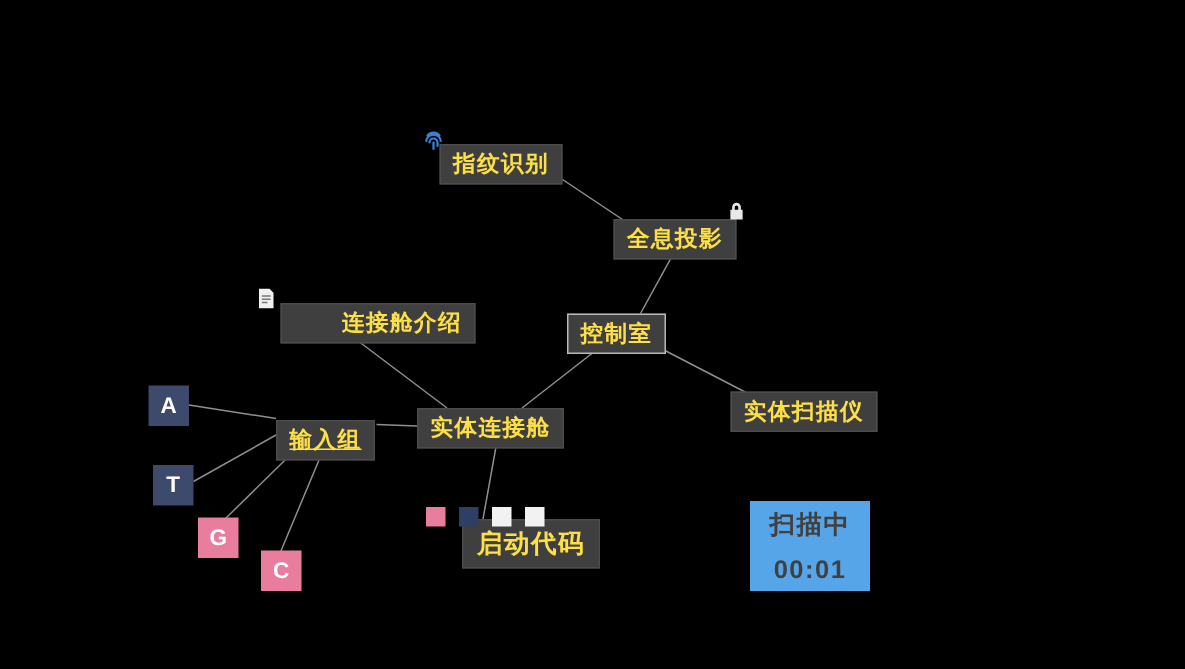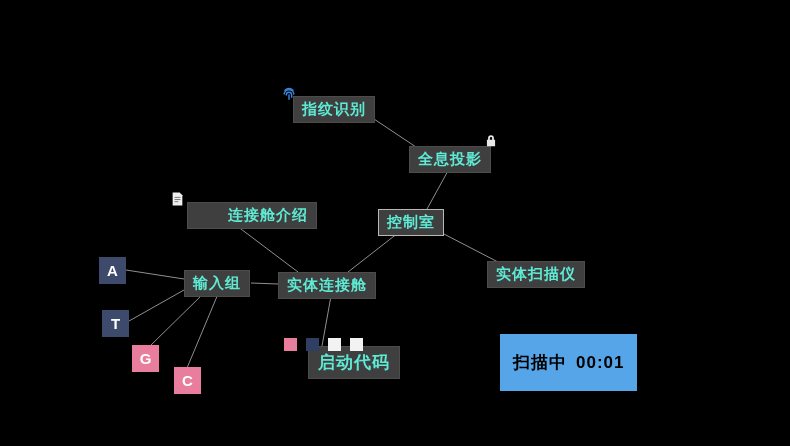--- a/index.html
+++ b/index.html
@@ -3,39 +3,39 @@
 <meta charset="utf-8">
 <style>
   html,body{margin:0;padding:0;background:#000;}
   .stage{
     position:relative;width:790px;height:446px;background:#000;overflow:hidden;
     font-family:"Liberation Sans","DejaVu Sans",sans-serif;
   }
   #edge-layer{position:absolute;left:0;top:0;width:790px;height:446px;}
   .node{position:absolute;box-sizing:border-box;cursor:pointer;}
   .node.box{
-    background:#3f3f3f;color:#5eead4;font-weight:bold;font-size:15px;
+    background:#3f3f3f;color:#fde047;font-weight:bold;font-size:15px;
     padding:3px 8px;border:1px solid #4c4c4c;white-space:nowrap;letter-spacing:1px;
   }
   .node.box.selected{border:1px solid #b8b8b8;text-align:center;}
   .node.box.big{font-size:17px;padding:4px 9px;margin-left:25px;}
   .node.tile{
     width:27px;height:27px;display:flex;align-items:center;justify-content:center;
     color:#fff;font-weight:bold;font-size:15px;
   }
   .node.tile.navy{background:#3e4a6b;}
   .node.tile.pink{background:#e87d9e;}
   .node-icon{position:absolute;line-height:0;}
   .node-icon.fingerprint-icon{left:-13px;top:-11px;}
   .node-icon.lock-icon{right:-8px;top:-13px;}
   .node-icon.document-icon{left:-17px;top:-11px;}
   .timer-badge{
-    position:absolute;left:500px;top:334px;background:#57a5e9;color:#000000;
-    font-weight:bold;font-size:17px;padding:17px 13px;display:flex;gap:9px;
-    align-items:center;white-space:nowrap;letter-spacing:1px;
+    position:absolute;left:500px;top:334px;background:#57a5e9;color:#404040;
+    font-weight:bold;font-size:17px;padding:4px 13px;display:flex;gap:9px;
+    align-items:center;white-space:nowrap;letter-spacing:1px;flex-direction:column;
   }
   #code-slots{position:absolute;left:284px;top:338px;display:flex;gap:9px;}
   .code-slot{width:13px;height:13px;}
 </style>
 </head>
 <body>
 
 <div class="stage">
 
   <svg id="edge-layer" xmlns="http://www.w3.org/2000/svg">
@@ -64,21 +64,21 @@
       <div class="node box" style="left: 409px; top: 146px; font-family: Liberation Mono, monospace;"><span>全息投影</span><span class="node-icon lock-icon"><svg viewBox="0 0 24 24" width="14" height="14">
             <path fill="#e8e8e8" d="M7 10V7a5 5 0 0 1 10 0v3h2v11H5V10h2zm3 0h4V7a2 2 0 0 0-4 0v3z"></path>
           </svg></span></div>
       <div class="node box" style="left: 187px; top: 202px; padding-left: 40px;"><span>连接舱介绍</span><span class="node-icon document-icon"><svg viewBox="0 0 24 26" width="13" height="14">
             <path fill="#f0f0f0" d="M3 1h13l5 5v19H3z"></path>
             <g stroke="#777" stroke-width="1.8" fill="none">
               <path d="M6.5 10h11M6.5 14h11M6.5 18h7"></path>
             </g>
           </svg></span></div>
       <div class="node box selected" style="left: 378px; top: 209px;"><span>控制室</span></div>
-      <div class="node box" style="left: 184px; top: 270px;"><span>输入组</span></div>
+      <div class="node box" style="left: 184px; top: 280px; text-decoration: underline;"><span>输入组</span></div>
       <div class="node box" style="left: 278px; top: 272px;"><span>实体连接舱</span></div>
       <div class="node box" style="left: 469px; top: 261px; margin-left: 18px;"><span>实体扫描仪</span></div>
       <div class="node box big" style="left: 283px; top: 346px;"><span>启动代码</span></div>
       <div class="node tile navy" style="left: 99px; top: 257px;">
         <span>A</span>
       </div>
       <div class="node tile navy" style="left: 102px; top: 310px;">
         <span>T</span>
       </div>
       <div class="node tile pink" style="left: 132px; top: 345px;">

